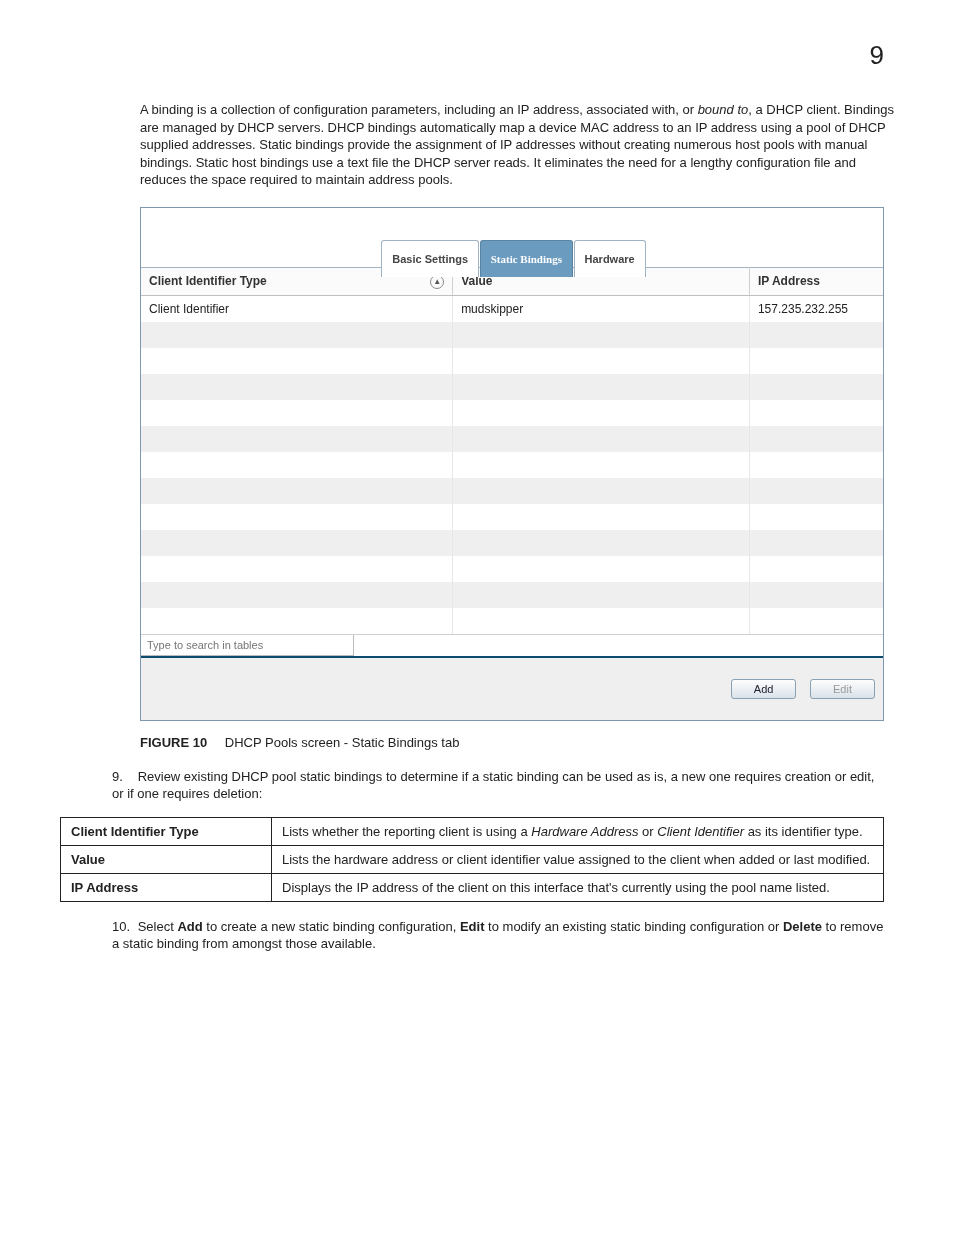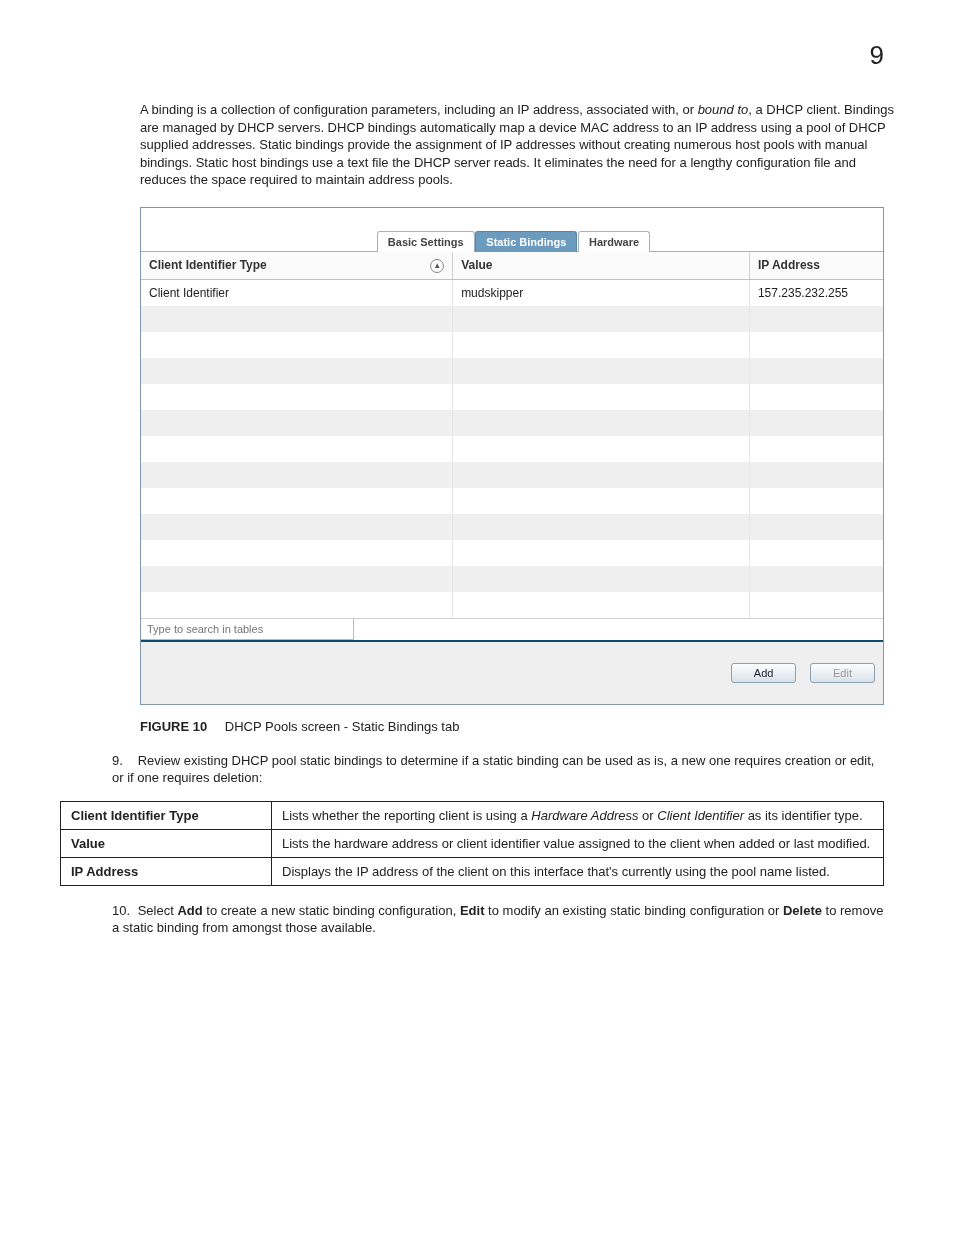--- a/index.html
+++ b/index.html
@@ -54,33 +54,34 @@
     text-align: center;
     padding-top: 22px;
     padding-bottom: 0;
     background: #fff;
   }
   .tab-strip .tab {
     display: inline-block;
     border: 1px solid #9fb3c4;
     border-bottom: none;
     border-radius: 3px 3px 0 0;
-    padding: 4px 10px;
+    padding: 12px 10px;
     font-size: 11px;
     font-weight: bold;
     color: #444;
     background: #fff;
     margin-right: -3px;
     position: relative;
-    top: 1px;
+    top: 10px;
   }
   .tab-strip .tab.active {
     background: #6b9bbf;
     color: #fff;
     border-color: #5a84a2;
+    font-family: Liberation Serif, serif;
   }
   .bindings-table {
     border-collapse: collapse;
     width: 100%;
     border-top: 1px solid #9fb3c4;
     font-size: 12px;
   }
   .bindings-table th {
     text-align: left;
     font-weight: bold;

